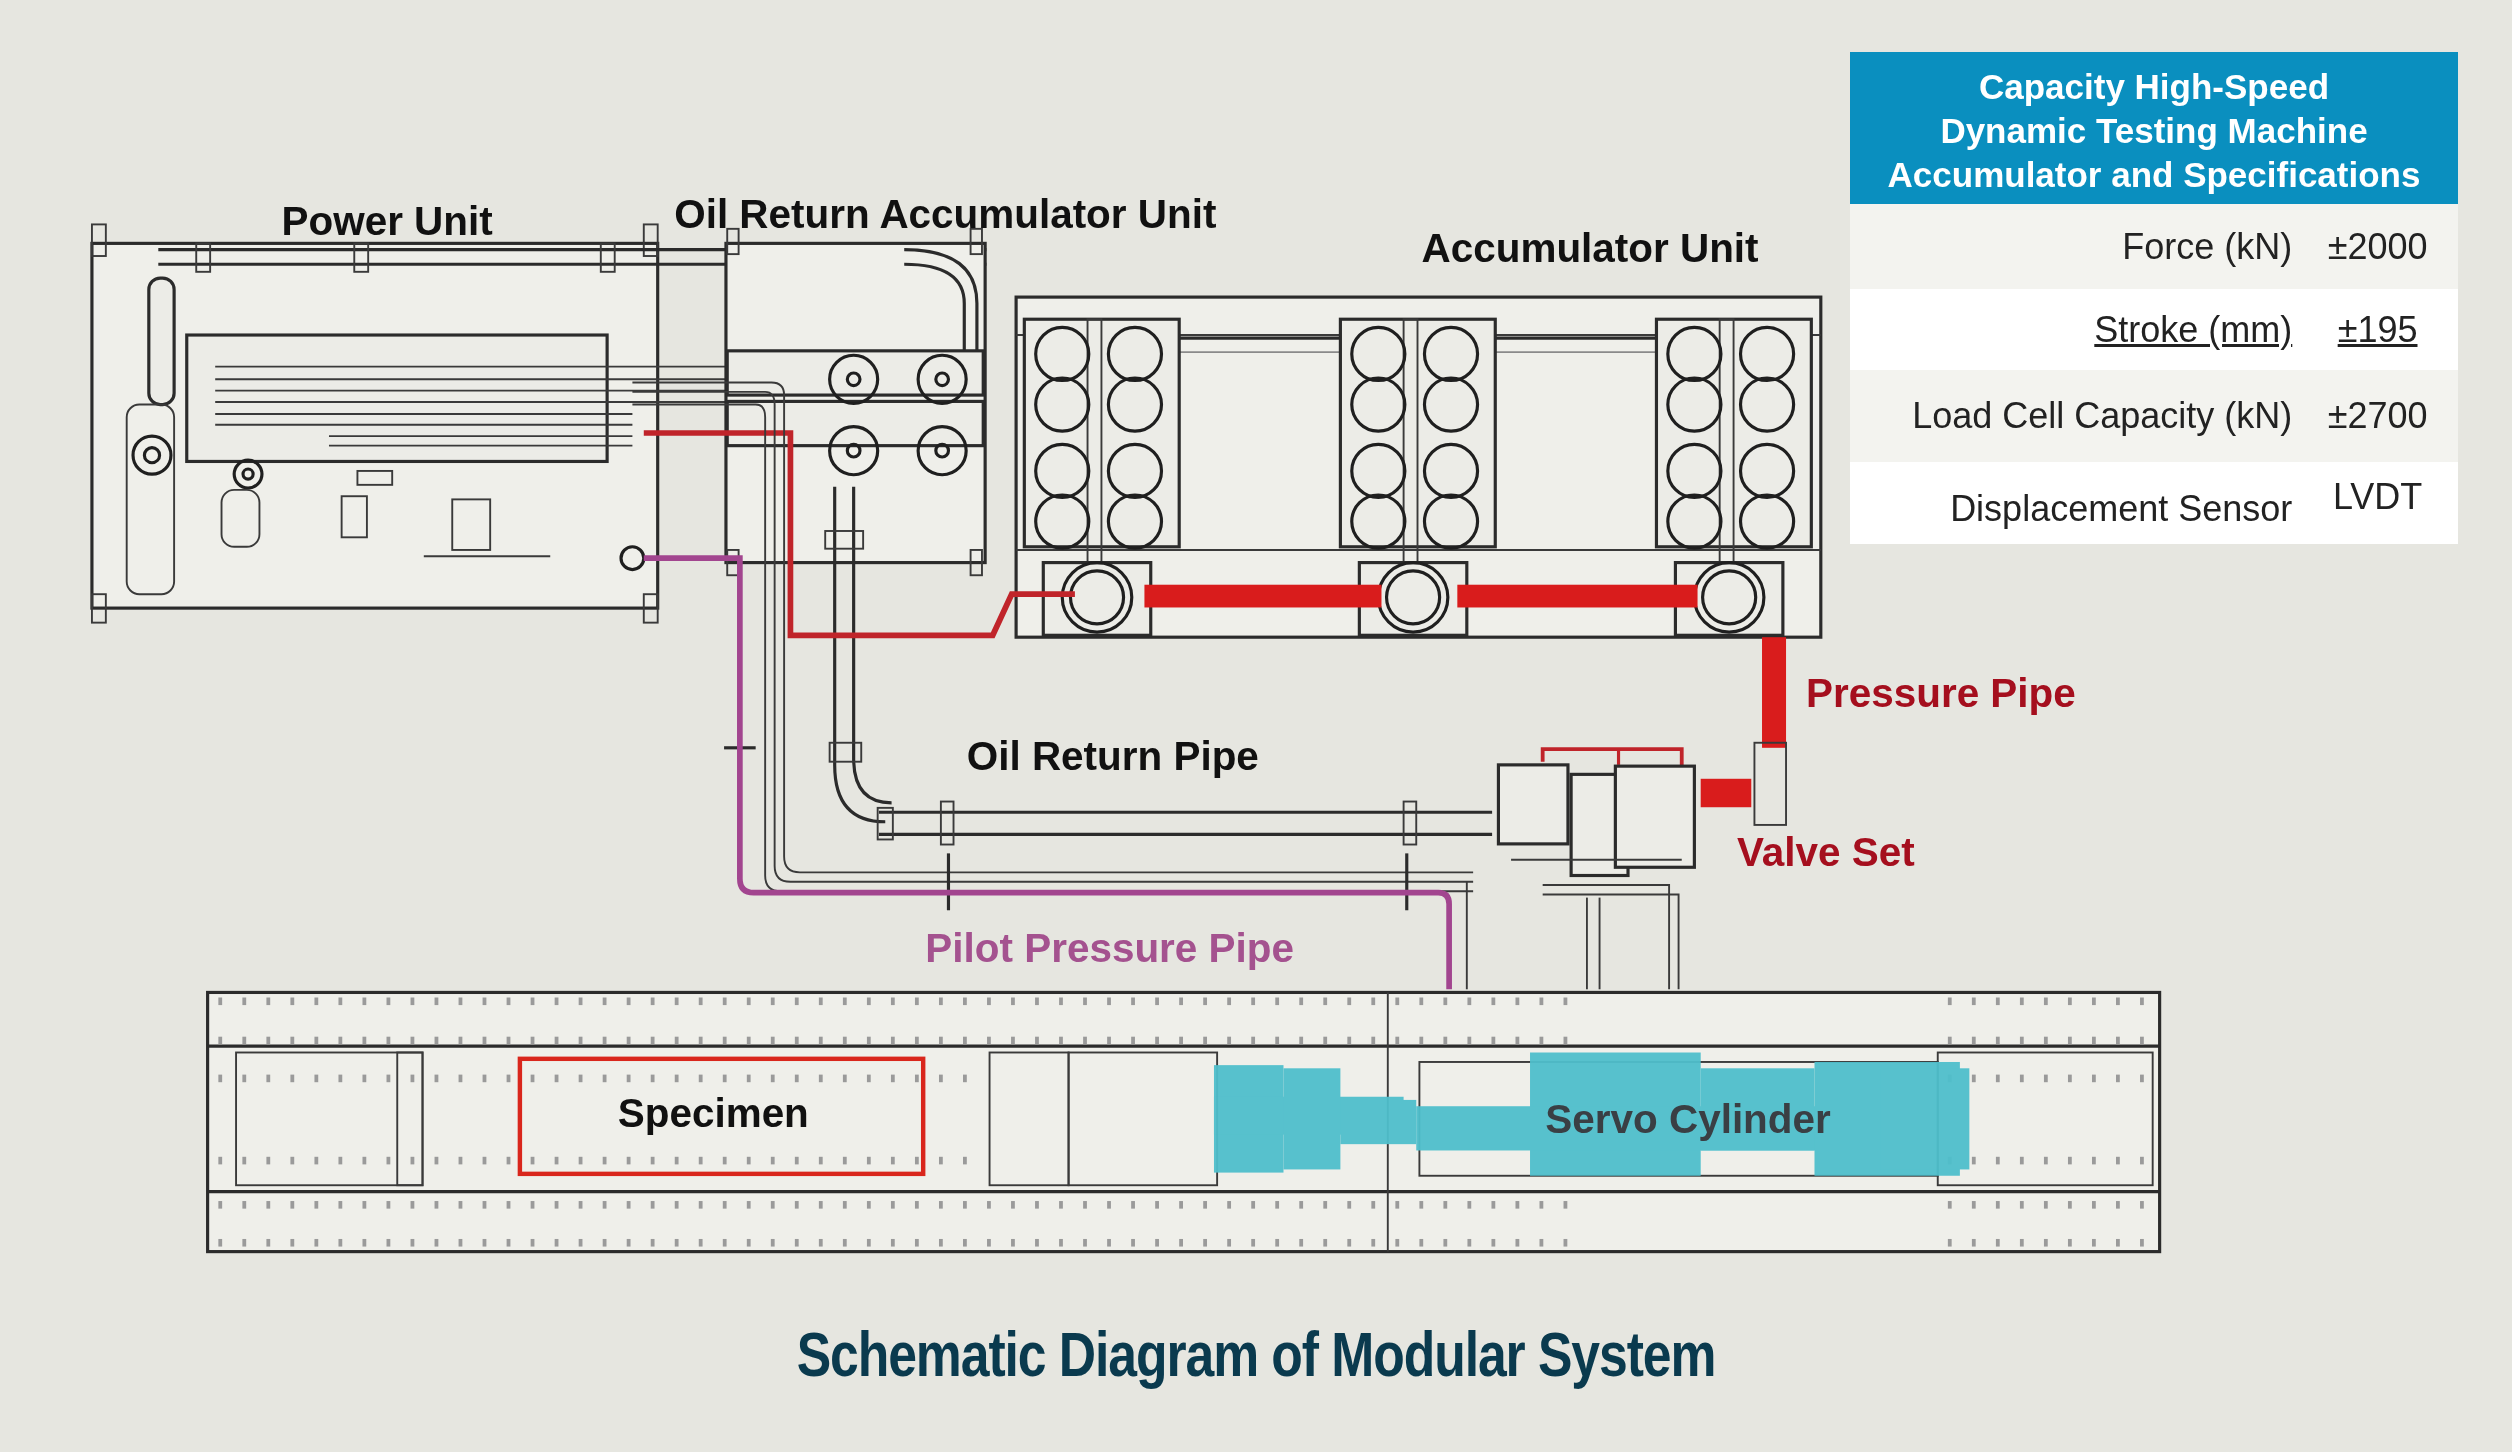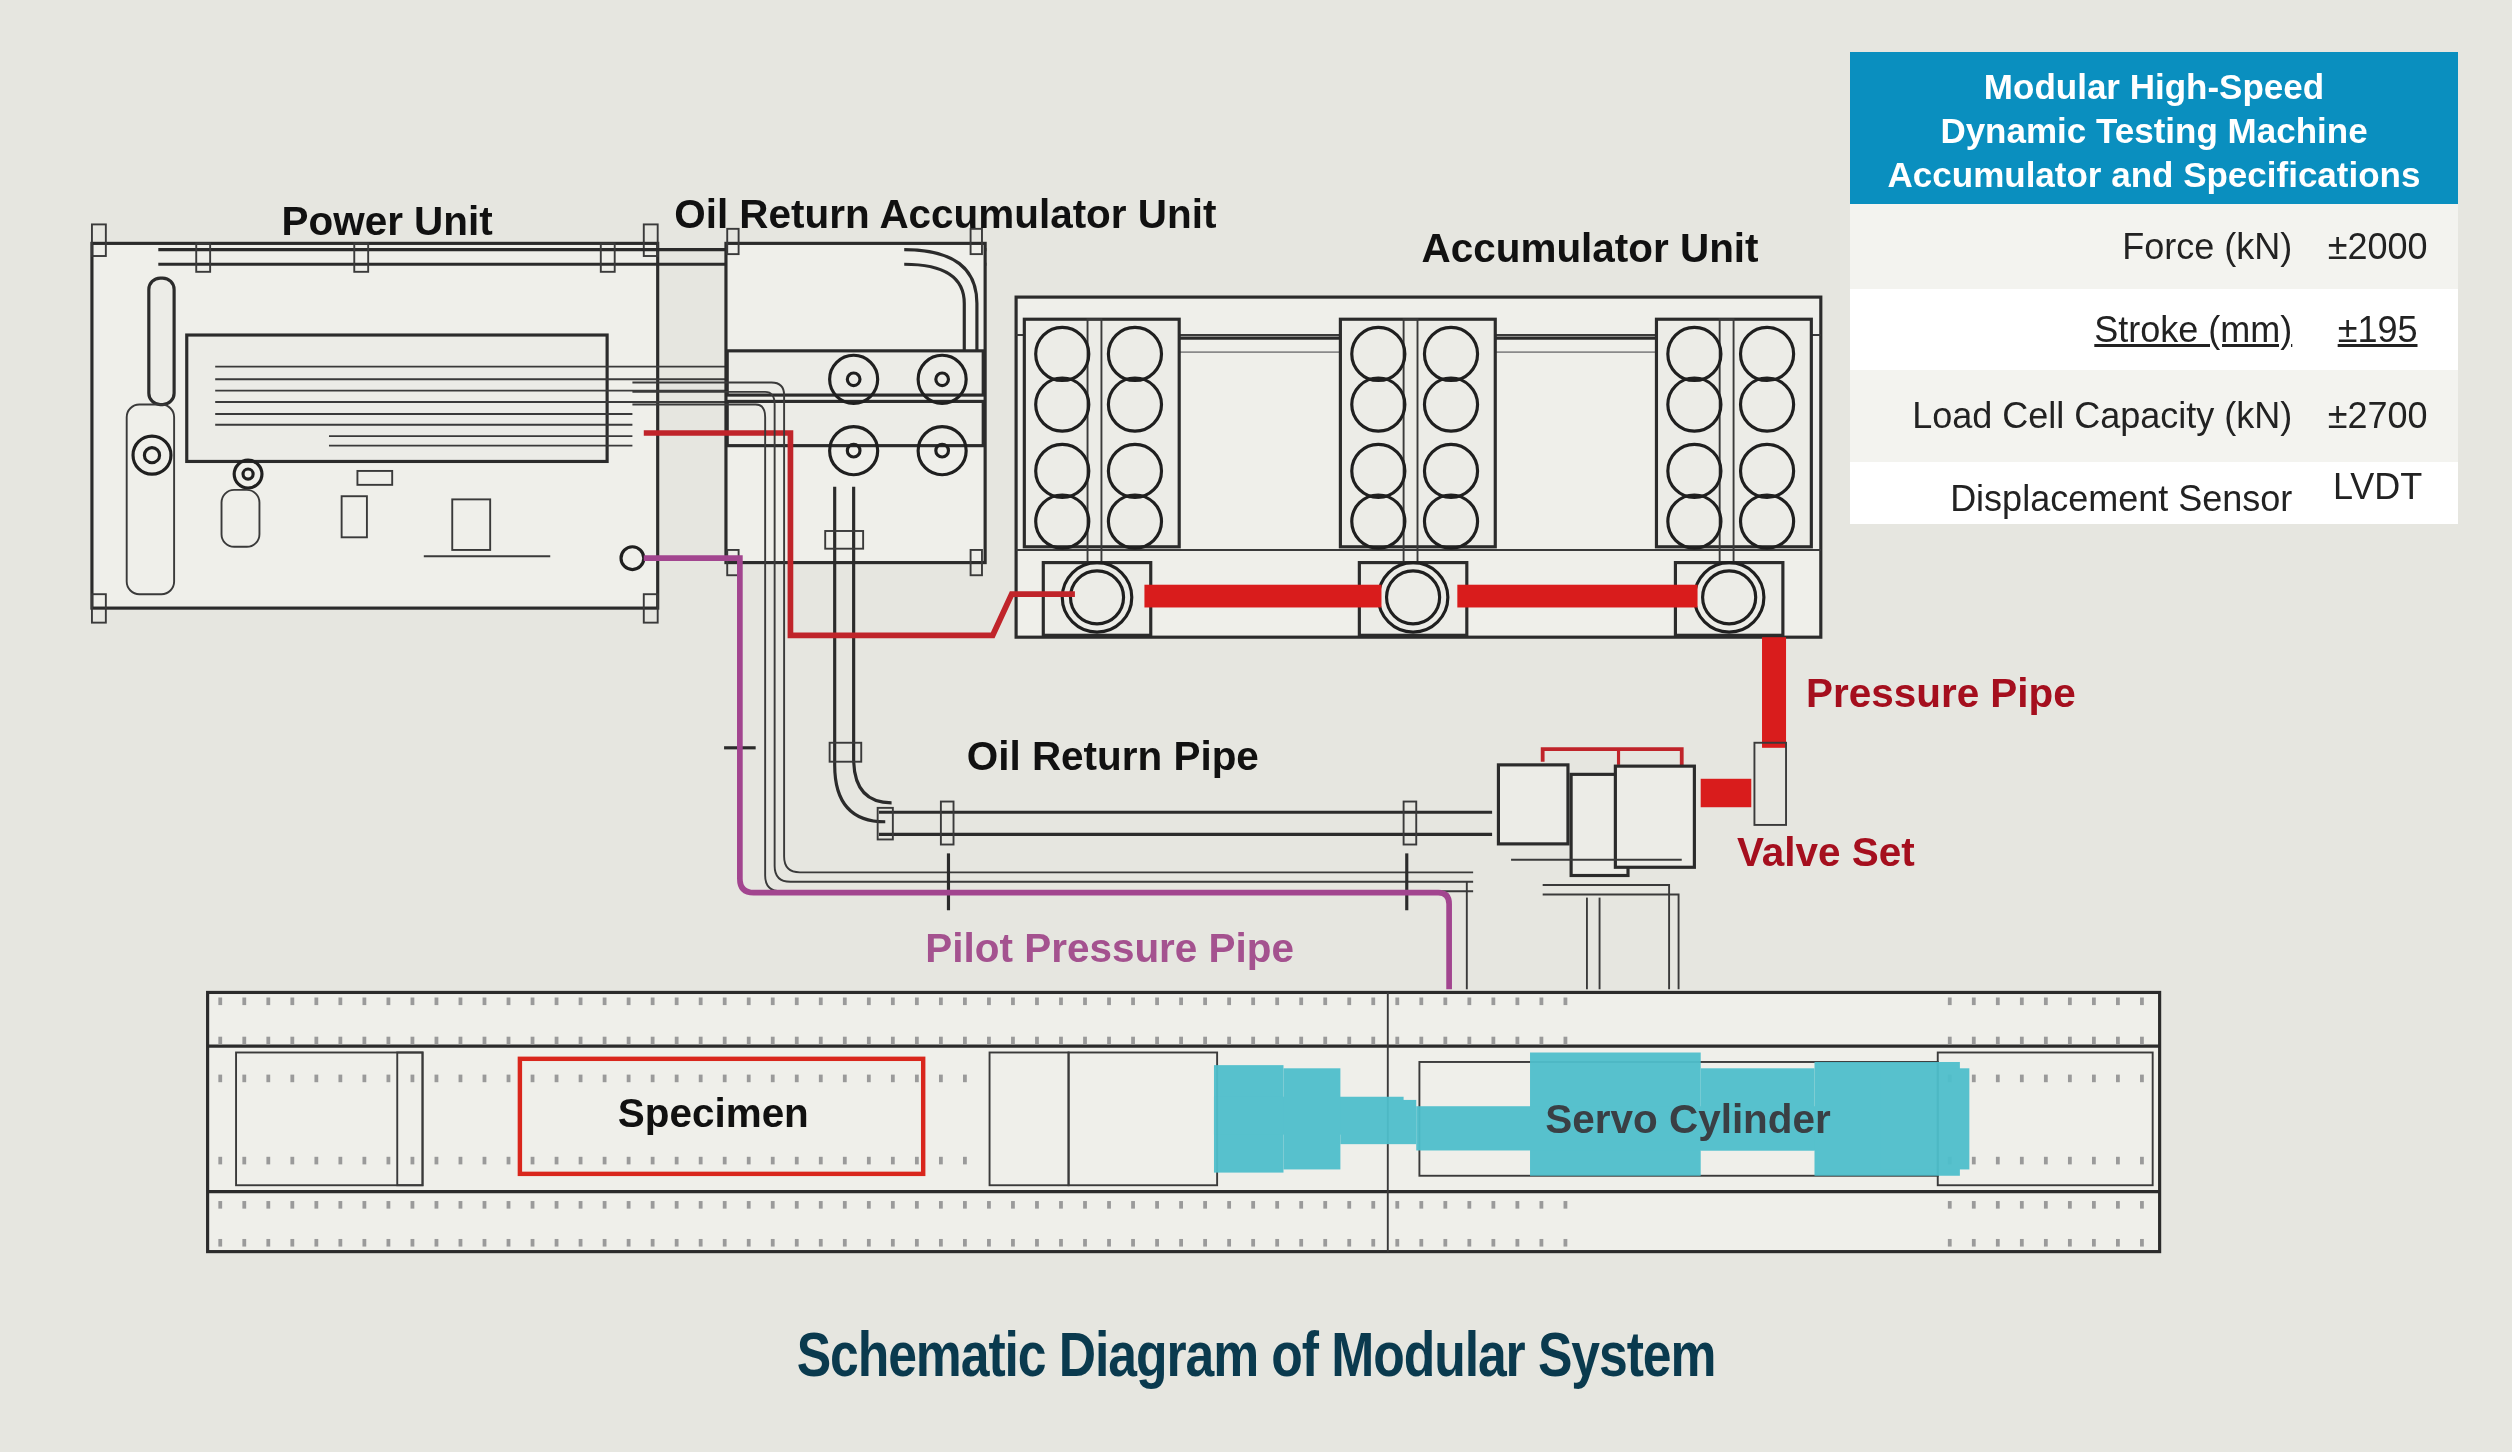--- a/index.html
+++ b/index.html
@@ -22,21 +22,21 @@
                font-weight: bold; font-size: 35px; line-height: 44px;
                padding: 12.6px 6.3px 7.6px 6.3px; }
   .spec-row { display: flex; align-items: center; color: #222; font-size: 36px; }
   .spec-row:nth-child(odd) { background: #f3f3ef; }
   .spec-row:nth-child(even) { background: #ffffff; }
   .spec-k { width: 436px; text-align: right; line-height: 46px; padding: 0 6.3px; }
   .spec-v { width: 158px; text-align: center; line-height: 46px; }
   #row-0 { height: 85px; }
   #row-1 { height: 81px; text-decoration: underline; }
   #row-2 { height: 92px; }
-  #row-3 { height: 62px; }
+  #row-3 { height: 82px; }
   #row-3 .spec-v { margin-top: -12.6px; }
   #row-3 .spec-k { margin-top: 12.6px; }
 
   #caption { position: absolute; left: 0; width: 2512px; top: 1318px; text-align: center;
              font-family: "Liberation Sans", sans-serif; font-weight: bold;
              font-size: 63px; color: #0a3a4e; letter-spacing: -1.3px;
              transform: scaleX(0.82); transform-origin: 50% 50%; }
 </style>
 </head>
 <body>
@@ -588,21 +588,21 @@
   <text class="lbl" x="3070" y="1118" font-size="64" text-anchor="middle" fill="#a50f1e">Pressure Pipe</text>
   <text class="lbl" x="1760" y="1218" font-size="64" text-anchor="middle" fill="#111">Oil Return Pipe</text>
   <text class="lbl" x="2888" y="1370" font-size="64" text-anchor="middle" fill="#a50f1e">Valve Set</text>
   <text class="lbl" x="1755" y="1522" font-size="64" text-anchor="middle" fill="#a4528f">Pilot Pressure Pipe</text>
   <text class="lbl" x="1128" y="1783" font-size="64" text-anchor="middle" fill="#111">Specimen</text>
   <text class="lbl" x="2670" y="1793" font-size="64" text-anchor="middle" fill="#3a3f44">Servo Cylinder</text>
 </svg>
 
 <div id="spec-table">
   <div id="spec-head">
-    <div>Modular High-Speed</div>
+    <div>Capacity High-Speed</div>
     <div>Dynamic Testing Machine</div>
     <div>Accumulator and Specifications</div>
   </div>
   <div id="spec-body">
     <div class="spec-row" id="row-0">
       <div class="spec-k">Force (kN)</div>
       <div class="spec-v">±2000</div>
     </div>
     <div class="spec-row" id="row-1">
       <div class="spec-k">Stroke (mm)</div>

